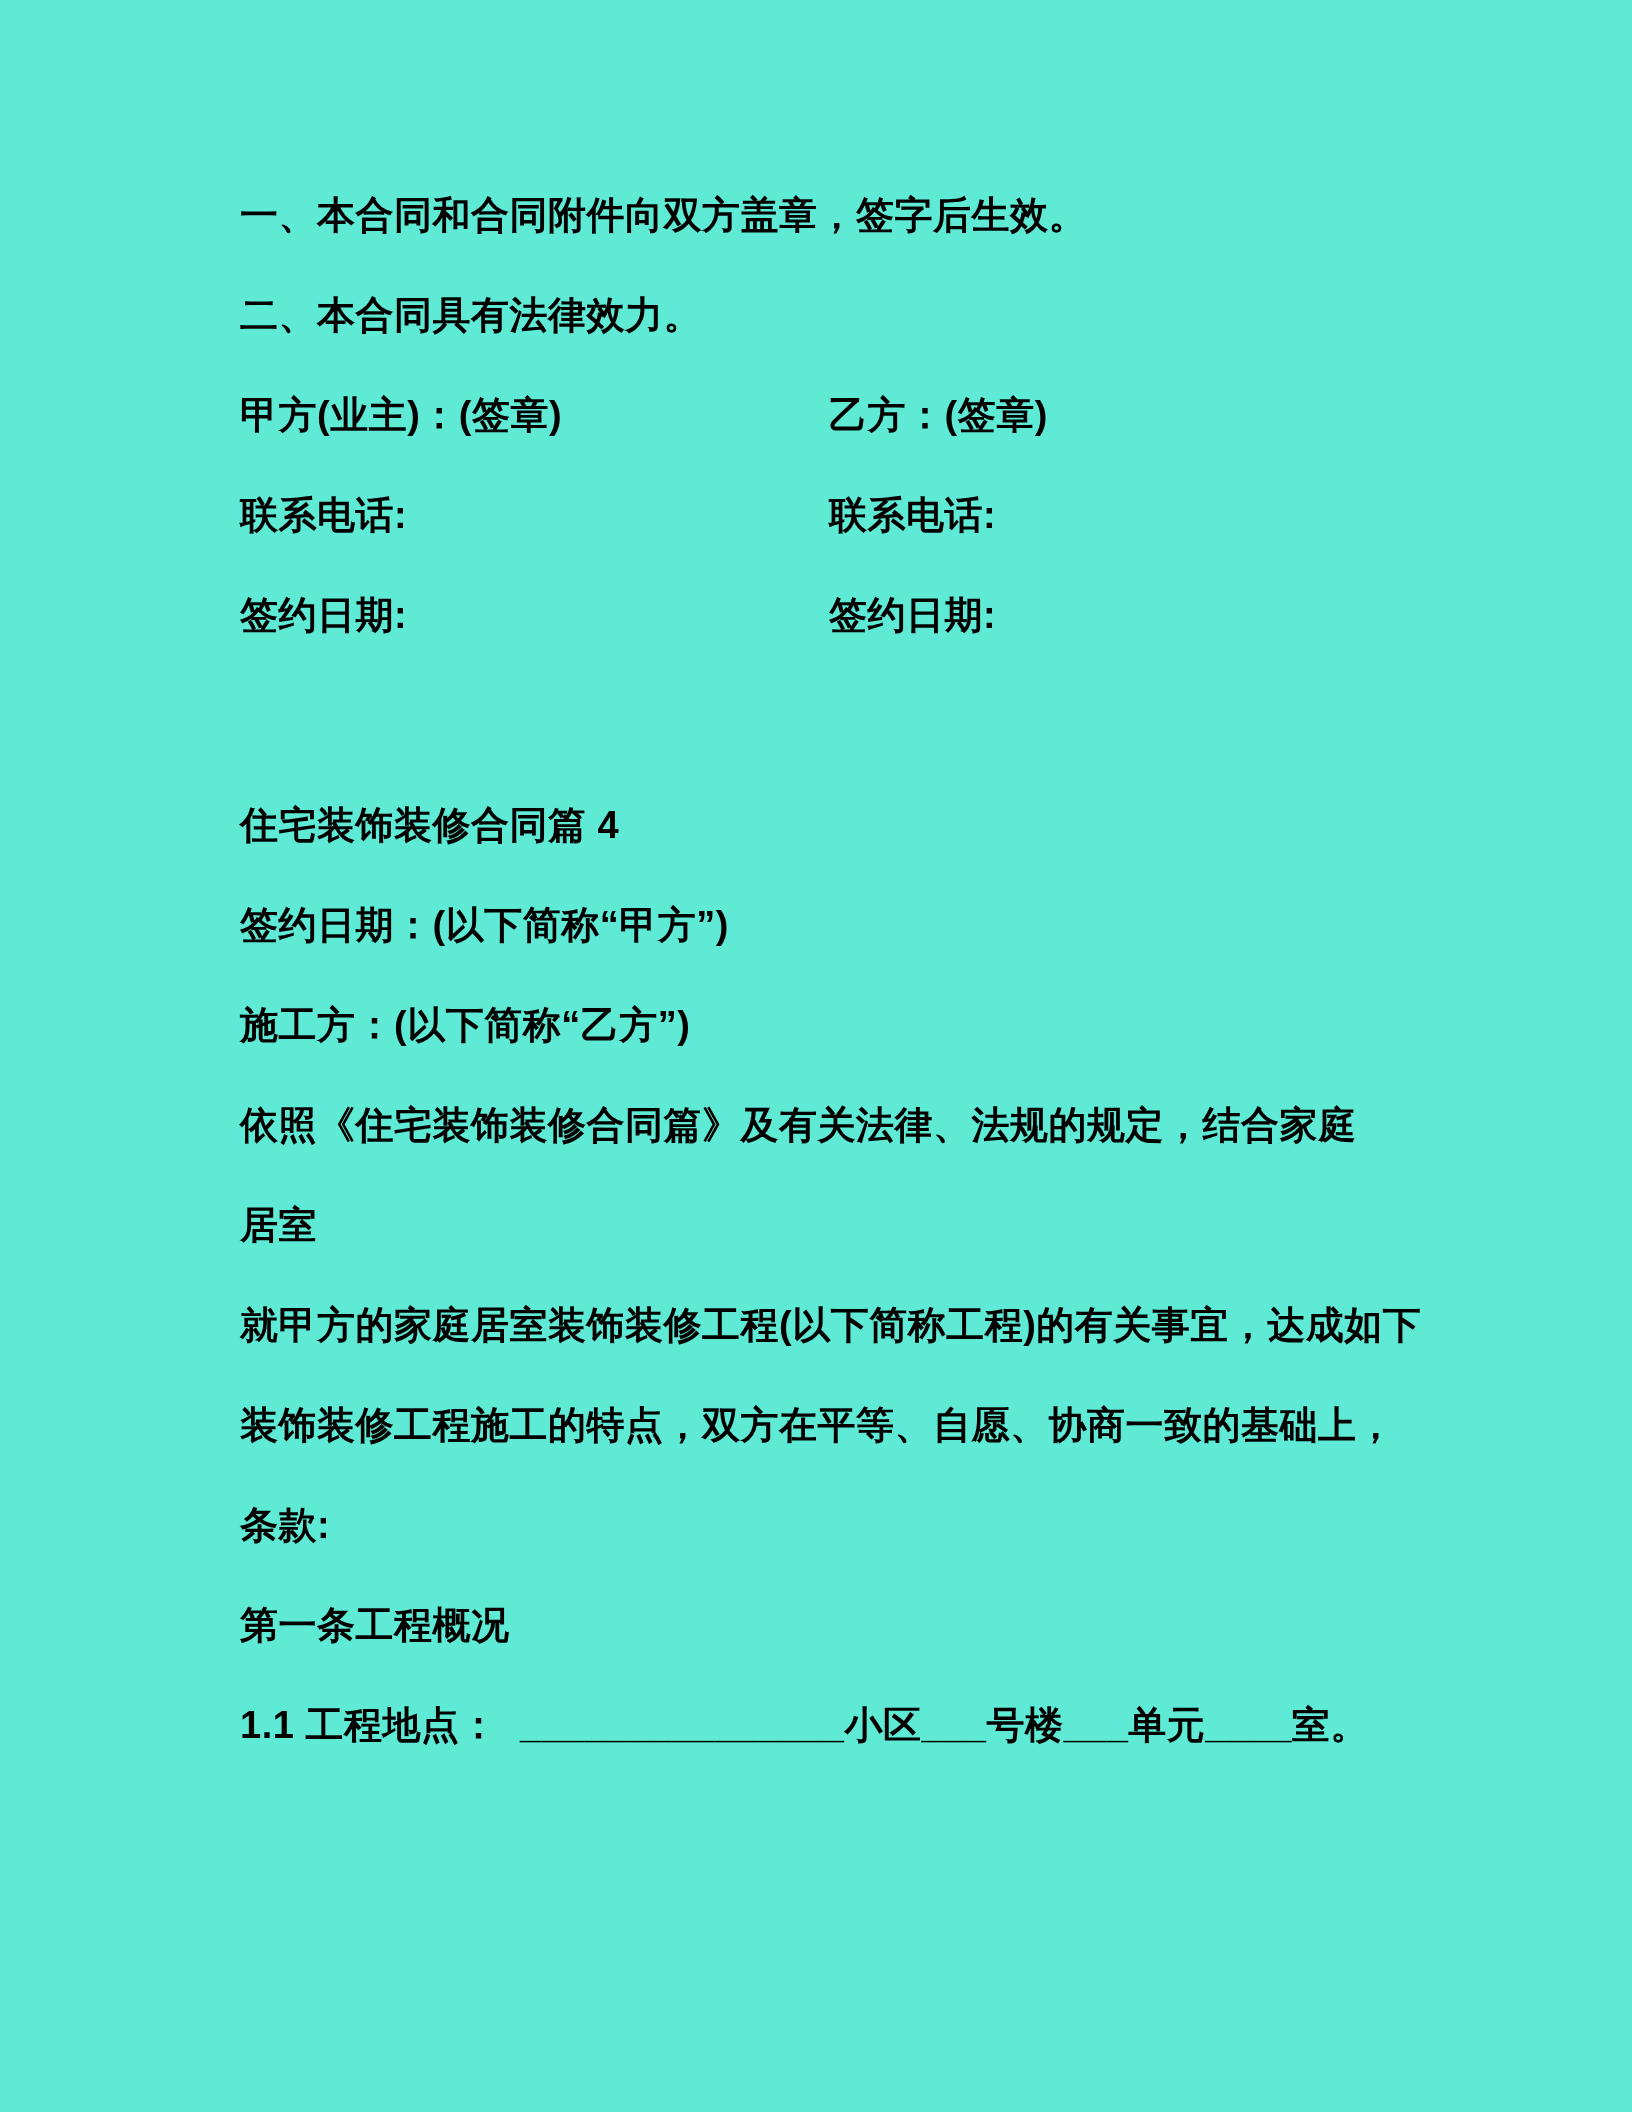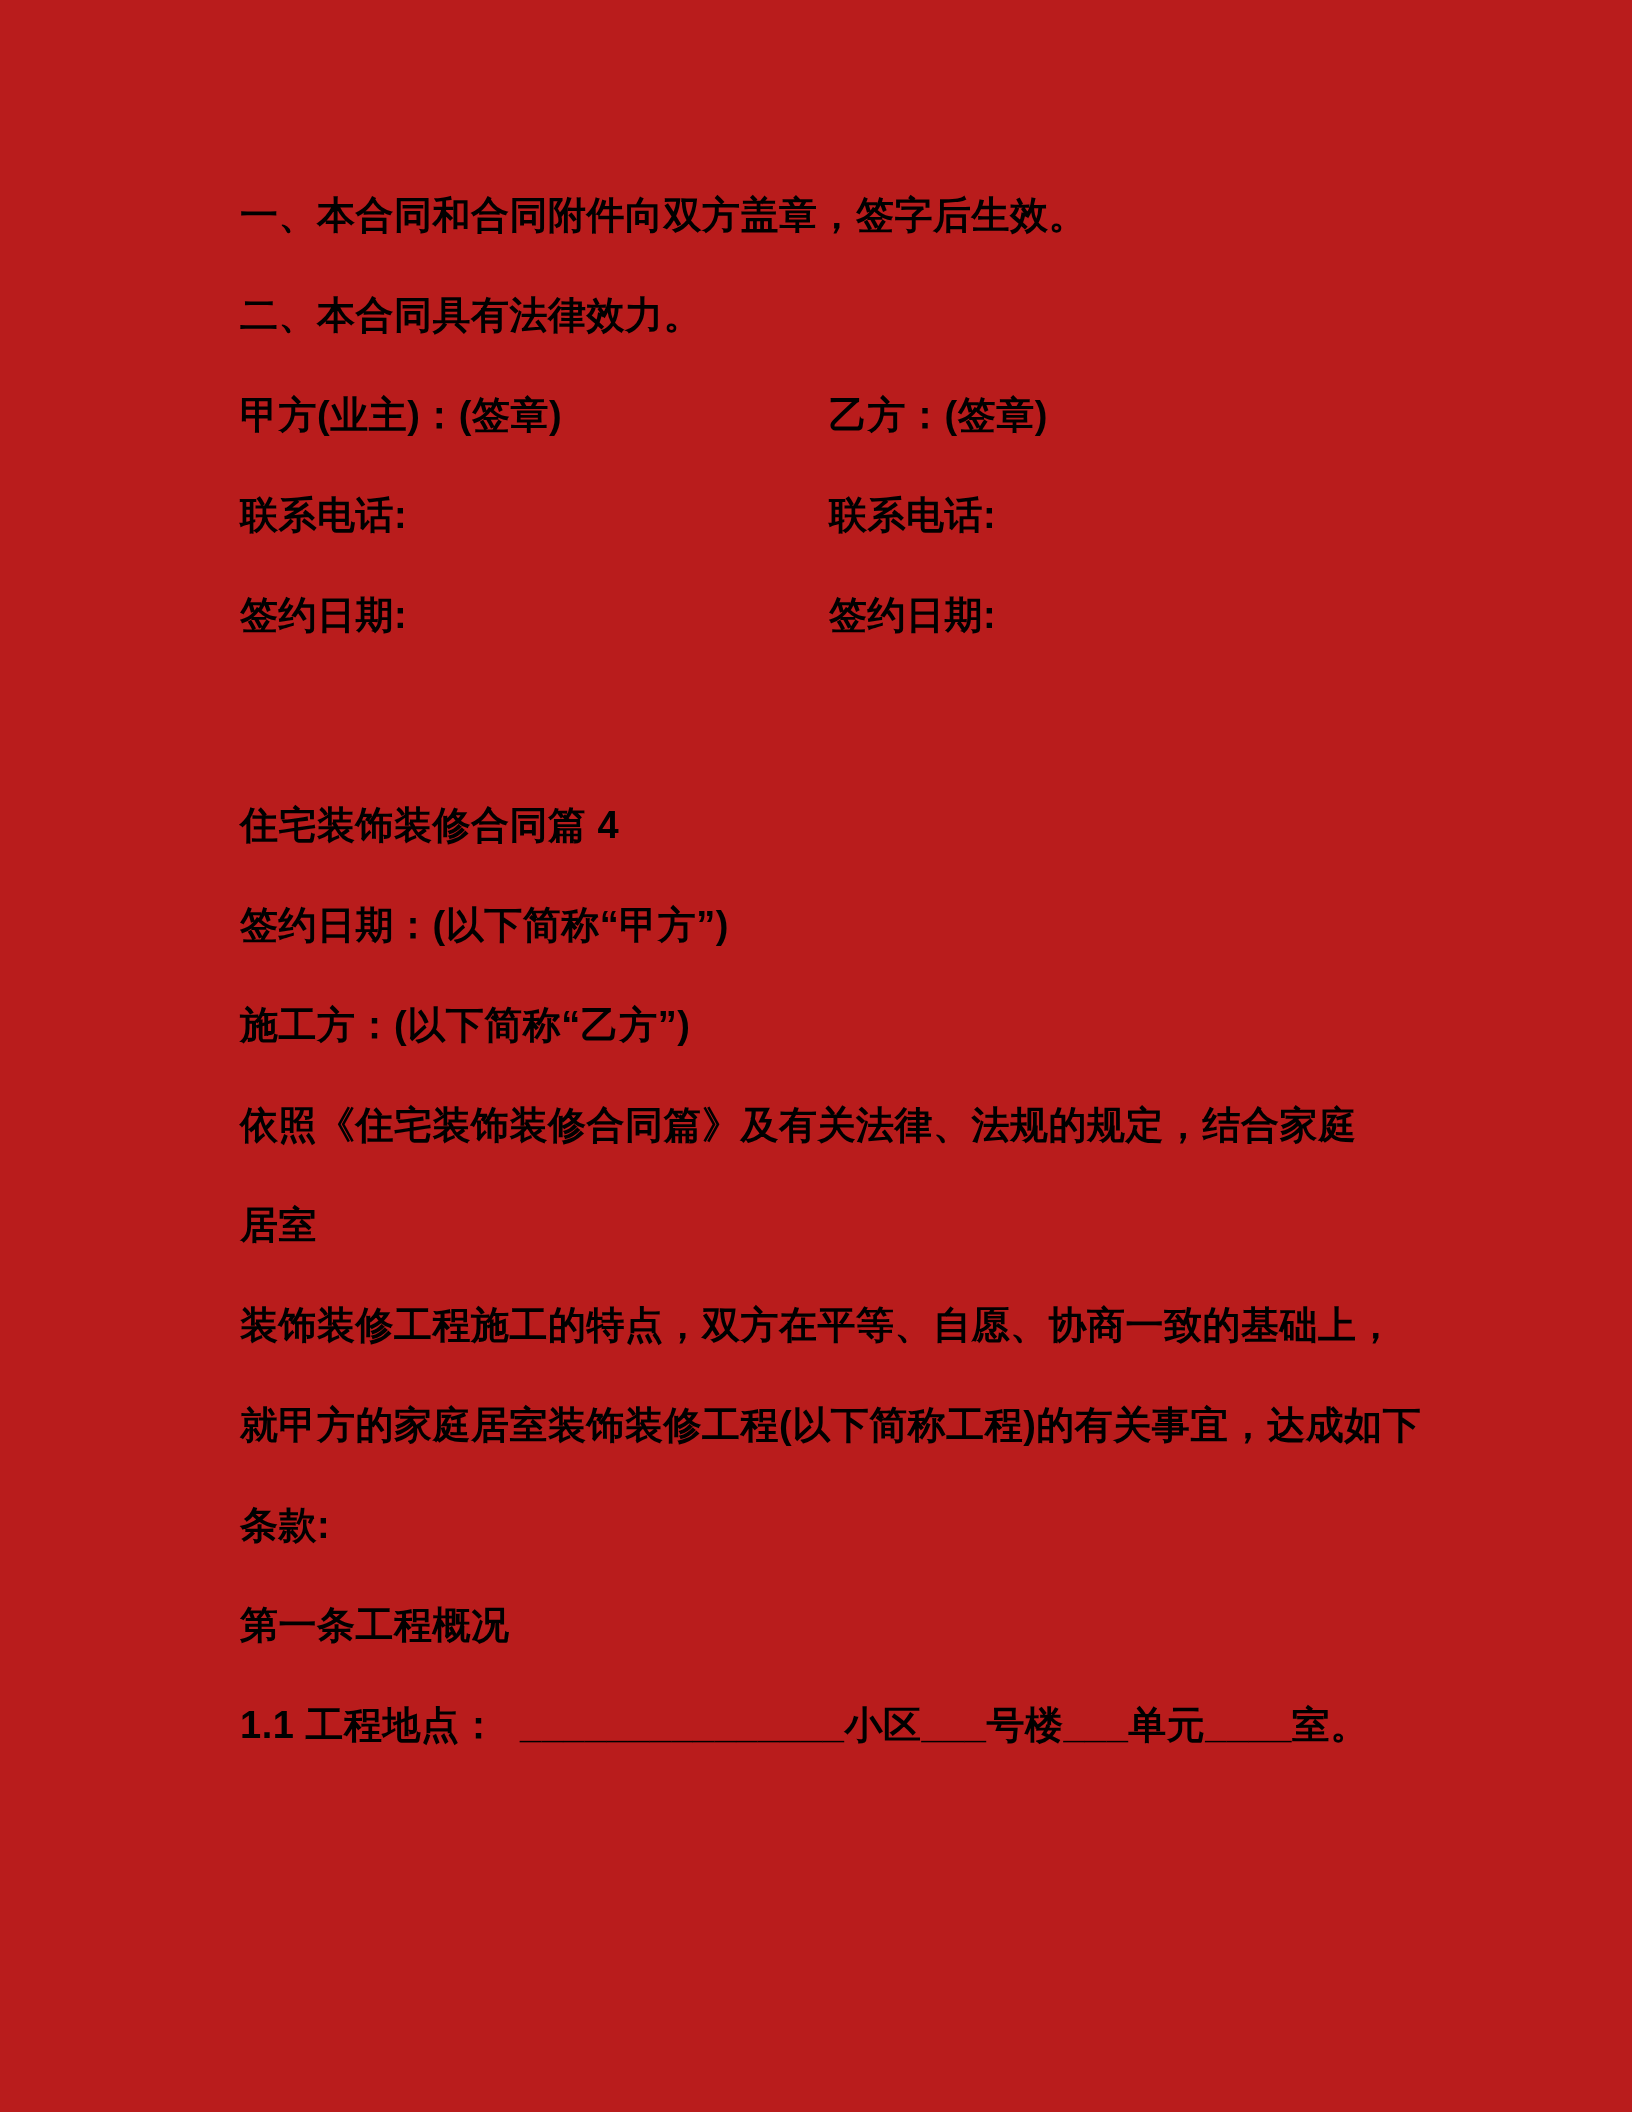--- a/index.html
+++ b/index.html
@@ -4,21 +4,21 @@
 <style>
   html, body {
     margin: 0;
     padding: 0;
     background: #ffffff;
   }
   .page {
     position: relative;
     width: 1632px;
     height: 2112px;
-    background: #b91c1c;
+    background: #5eead4;
     overflow: hidden;
     font-family: "Liberation Sans", sans-serif;
     font-weight: 700;
     color: #000000;
     font-size: 38px;
     letter-spacing: 0.5px;
   }
   .content {
     padding: 165px 150px 0 240px;
   }
@@ -73,23 +73,23 @@
     <div class="line">住宅装饰装修合同篇 4</div>
 
     <div class="line">签约日期：(以下简称“甲方”)</div>
 
     <div class="line">施工方：(以下简称“乙方”)</div>
 
     <div class="line">依照《住宅装饰装修合同篇》及有关法律、法规的规定，结合家庭</div>
 
     <div class="line">居室</div>
 
+    <div class="line">就甲方的家庭居室装饰装修工程(以下简称工程)的有关事宜，达成如下</div>
+
     <div class="line">装饰装修工程施工的特点，双方在平等、自愿、协商一致的基础上，</div>
-
-    <div class="line">就甲方的家庭居室装饰装修工程(以下简称工程)的有关事宜，达成如下</div>
 
     <div class="line">条款:</div>
 
     <div class="line">第一条工程概况</div>
 
     <div class="line">1.1 工程地点：  _______________小区___号楼___单元____室。</div>
 
   </div>
 </div>
 

